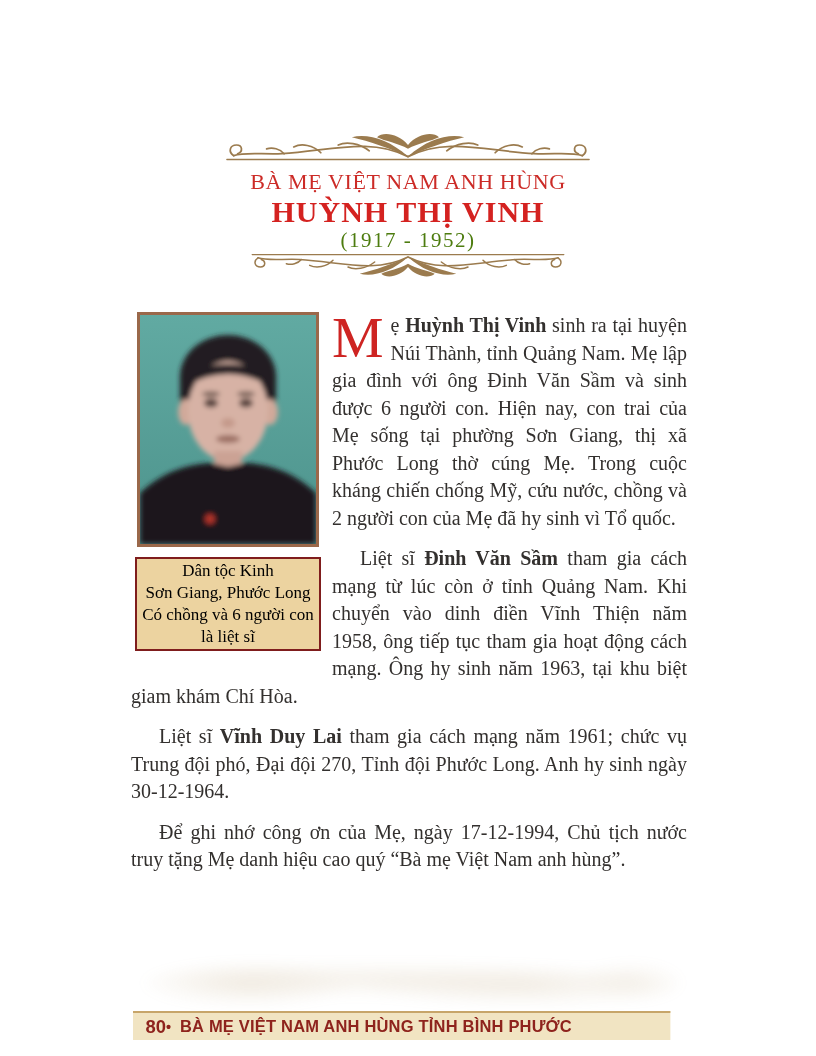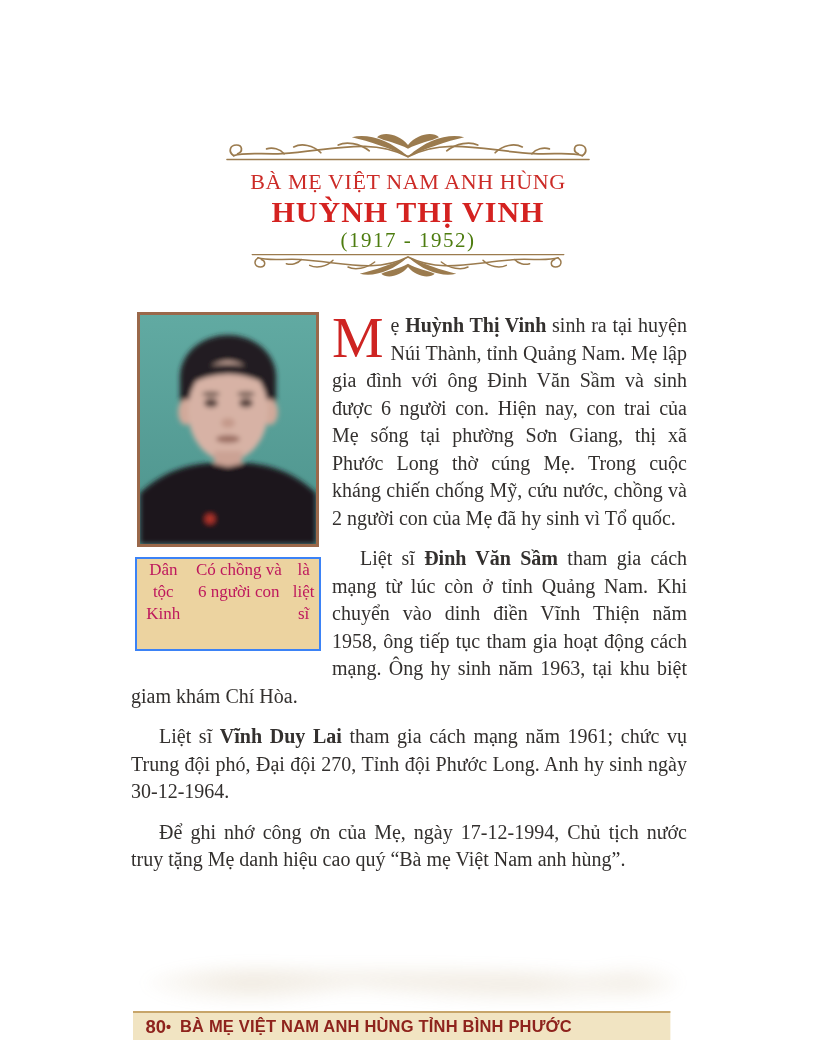--- a/index.html
+++ b/index.html
@@ -38,24 +38,24 @@
     float:left;width:192px;margin:0 9px 13px 0;
   }
   .photo-frame{
     margin-left:6px;width:176px;height:229px;
     border:3px solid #9a684a;
     background:#55a19a;overflow:hidden;
   }
   .caption-box{
     margin-left:4px;margin-top:10px;
     width:182px;height:90px;
-    background:#ecd3a0;border:2px solid #3b82f6;
-    color:#be185d;
+    background:#ecd3a0;border:2px solid #7f1d1d;
+    color:#000000;
     font-size:17px;line-height:22px;text-align:center;
-    display:flex;justify-content:center;
+    display:flex;flex-direction:column;justify-content:center;
     text-indent:0;
   }
   
   .ghost{
     position:absolute;left:138px;top:960px;width:548px;height:48px;
     background:
       radial-gradient(closest-side at 20% 50%, rgba(186,158,112,.5), transparent),
       radial-gradient(closest-side at 45% 40%, rgba(186,158,112,.4), transparent),
       radial-gradient(closest-side at 70% 55%, rgba(186,158,112,.45), transparent),
       radial-gradient(closest-side at 90% 45%, rgba(186,158,112,.35), transparent);
@@ -133,20 +133,21 @@
             <ellipse cx="88" cy="108" rx="7" ry="5" fill="#c59a8b"></ellipse>
             <ellipse cx="88" cy="124" rx="12" ry="4" fill="#9c6f64"></ellipse>
             <rect x="74" y="136" width="28" height="22" fill="#cba294"></rect>
             <path d="M0,229 L0,178 Q30,150 70,148 L88,152 L106,148 Q146,150 176,178 L176,229 Z" fill="#1b171a"></path>
             <circle cx="70" cy="204" r="5" fill="#b3342c"></circle>
           </g>
         </svg>
       </div>
       <div class="caption-box">
           <div>Dân tộc Kinh</div>
+          <div>Sơn Giang, Phước Long</div>
           <div>Có chồng và 6 người con</div>
           <div>là liệt sĩ</div>
         </div>
     </div>
 
     <p class="first">
       <span class="dropcap">M</span><span><span>ẹ </span><span class="b">Huỳnh Thị Vinh</span><span> sinh ra tại huyện Núi Thành, tỉnh Quảng Nam. Mẹ lập gia đình với ông Đinh Văn Sầm và sinh được 6 người con. Hiện nay, con trai của Mẹ sống tại phường Sơn Giang, thị xã Phước Long thờ cúng Mẹ. Trong cuộc kháng chiến chống Mỹ, cứu nước, chồng và 2 người con của Mẹ đã hy sinh vì Tổ quốc.</span></span>
     </p>
     <p><span>Liệt sĩ </span><span class="b">Đinh Văn Sầm</span><span> tham gia cách mạng từ lúc còn ở tỉnh Quảng Nam. Khi chuyển vào dinh điền Vĩnh Thiện năm 1958, ông tiếp tục tham gia hoạt động cách mạng. Ông hy sinh năm 1963, tại khu biệt giam khám Chí Hòa.</span></p>
     <p><span>Liệt sĩ </span><span class="b">Vĩnh Duy Lai</span><span> tham gia cách mạng năm 1961; chức vụ Trung đội phó, Đại đội 270, Tỉnh đội Phước Long. Anh hy sinh ngày 30-12-1964.</span></p>

